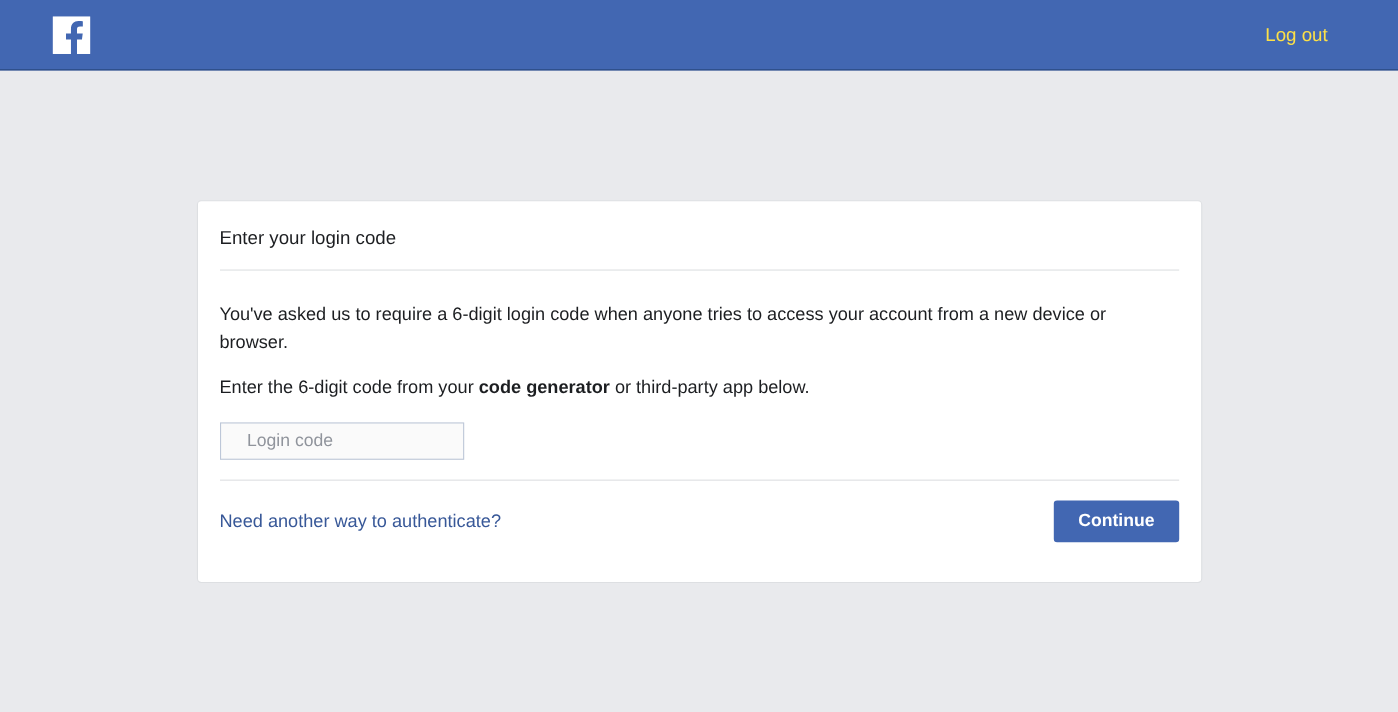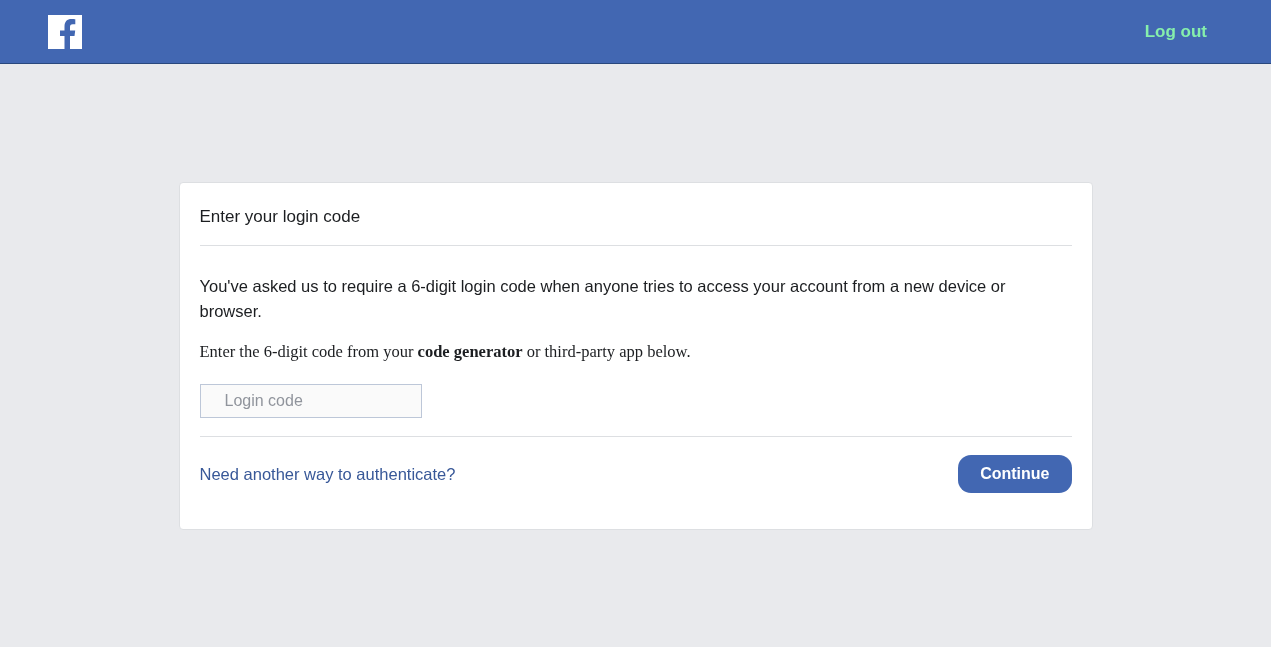--- a/index.html
+++ b/index.html
@@ -30,23 +30,23 @@
       display: flex;
       align-items: flex-end;
       justify-content: center;
       overflow: hidden;
     }
     .fb-logo svg {
       width: 34px;
       height: 34px;
     }
     .logout {
-      color: #86efac;
+      color: #fde047;
       font-size: 17px;
-      font-weight: bold;
+      font-weight: normal;
       cursor: pointer;
       margin-right: 16px;
     }
     .card {
       width: 914px;
       margin: 118px auto 0 auto;
       background: #fff;
       border: 1px solid #dddfe2;
       border-radius: 4px;
       padding: 0;
@@ -69,21 +69,20 @@
       font-size: 16.5px;
       color: #1c1e21;
       line-height: 1.5;
       margin-bottom: 16px;
     }
     .desc2 {
       font-size: 16.5px;
       color: #1c1e21;
       line-height: 1.5;
       margin-bottom: 20px;
-      font-family: Liberation Serif, serif;
     }
     .desc2 .bold {
       font-weight: bold;
     }
     .code-input {
       width: 222px;
       height: 34px;
       border: 1px solid #bdc7d8;
       background: #fafafa;
       font-size: 16px;
@@ -104,21 +103,21 @@
       color: #385898;
       font-size: 16.5px;
       cursor: pointer;
     }
     .continue-btn {
       background: #4267b2;
       color: #fff;
       font-size: 16px;
       font-weight: bold;
       border: none;
-      border-radius: 13px;
+      border-radius: 3px;
       padding: 10px 22px;
       cursor: pointer;
     }
   </style>
 </head>
 <body>
 
 <div class="header">
   <div class="fb-logo">
     <svg viewBox="0 0 34 34">

